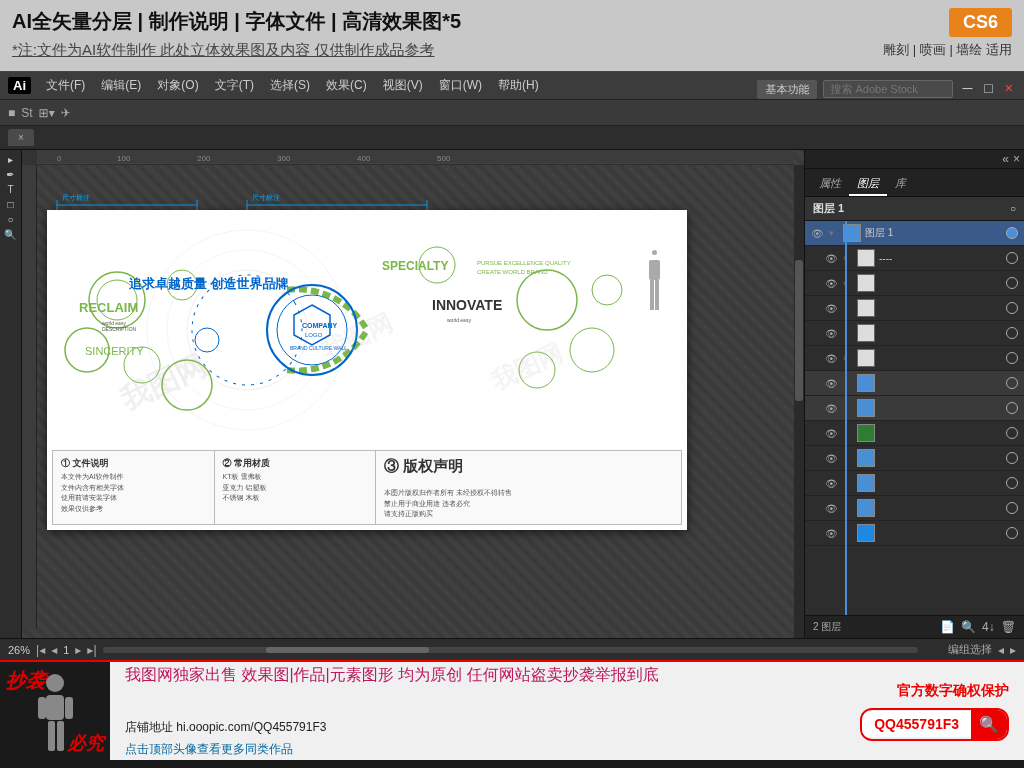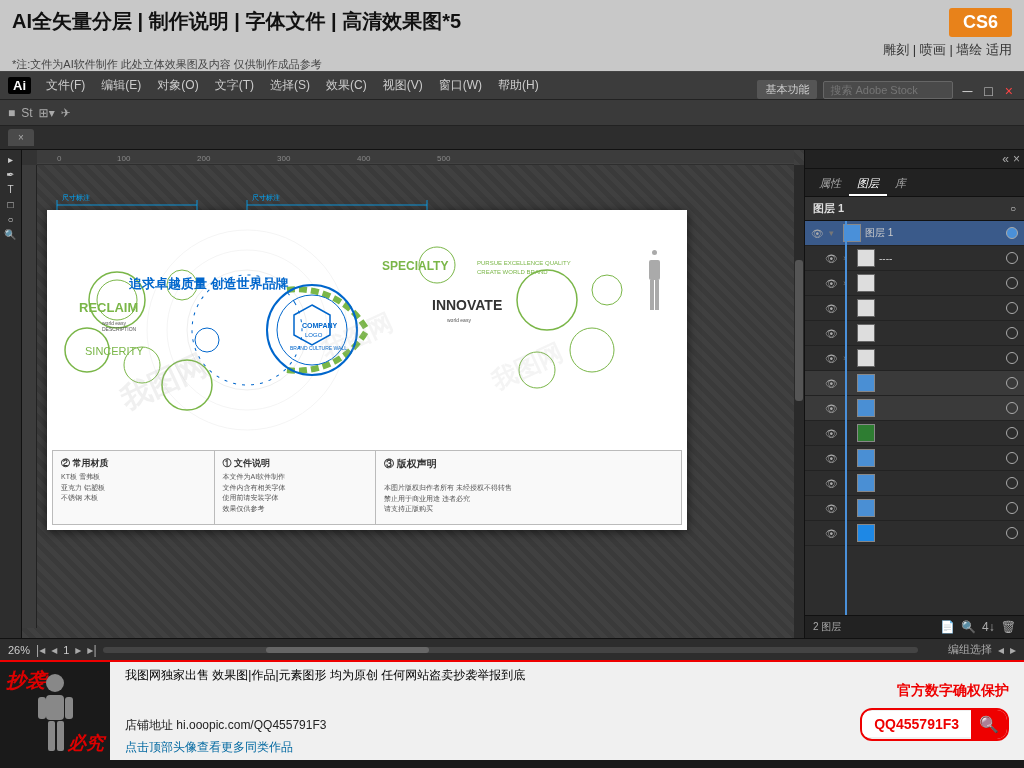--- a/index.html
+++ b/index.html
@@ -69,21 +69,21 @@
     .menu-item {
       color: #ccc;
       font-size: 12px;
       padding: 2px 7px;
       cursor: pointer;
       white-space: nowrap;
     }
     .menu-spacer { flex: 1; }
     .menu-right {
       display: flex;
-      align-items: flex-end;
+      align-items: flex-start;
       gap: 6px;
       margin-top: 8px;
     }
     .menu-btn {
       background: #555;
       color: #ccc;
       font-size: 11px;
       padding: 2px 8px;
       border-radius: 2px;
       cursor: pointer;
@@ -351,21 +351,21 @@
     }
   </style>
 </head>
 <body>
 
 <div style="width:1024px; height:768px; display:flex; flex-direction:column; overflow:hidden;">
 
   <div class="top-banner" style="background:#c8c8c8; height:72px;">
     <div class="banner-left">
       <div class="banner-title" style="background:transparent; color:#111; font-size:20px; font-weight:bold; padding:0;">AI全矢量分层 | 制作说明 | 字体文件 | 高清效果图*5</div>
-      <div class="banner-subtitle" style="color:#444; font-size:11px; margin-top:20px;">*注:文件为AI软件制作 此处立体效果图及内容 仅供制作成品参考</div>
+      <div class="banner-subtitle" style="color:#444; font-size:15px; margin-top:4px;text-decoration:underline;">*注:文件为AI软件制作 此处立体效果图及内容 仅供制作成品参考</div>
     </div>
     <div class="banner-right">
       <div class="cs6-badge">CS6</div>
       <div class="banner-tags" style="color:#333; font-size:13px;">雕刻 | 喷画 | 墙绘 适用</div>
     </div>
   </div>
 
   <div class="menu-bar" style="height:28px;">
     <div class="ai-logo" style="background:#000000; font-size:13px; padding:1px 5px;">Ai</div>
     <div class="menu-item">文件(F)</div>
@@ -506,29 +506,29 @@
             <rect x="608" y="70" width="4" height="30" fill="#aaa"></rect>
 
             <text x="80" y="200" fill="rgba(180,180,180,0.2)" font-size="30" transform="rotate(-25 80 200)" font-weight="bold">我图网</text>
             <text x="280" y="150" fill="rgba(180,180,180,0.15)" font-size="25" transform="rotate(-25 280 150)" font-weight="bold">我图网</text>
             <text x="450" y="180" fill="rgba(180,180,180,0.15)" font-size="25" transform="rotate(-25 450 180)" font-weight="bold">我图网</text>
           </svg>
         </div>
 
         <div style="display:flex; border:1px solid #bbb; background:#f9f9f9; margin:0 5px 5px; height:75px;">
           <div style="flex:1; padding:6px 8px; border-right:1px solid #bbb;">
+            <div style="font-size:9px; font-weight:bold; color:#333; margin-bottom:2px;">① 文件说明</div>
+            <div style="font-size:7px; color:#555; line-height:1.5;">本文件为AI软件制作<br>文件内含有相关字体<br>使用前请安装字体<br>效果仅供参考</div>
+          </div>
+          <div style="flex:1; padding:6px 8px; border-right:1px solid #bbb;">
             <div style="font-size:9px; font-weight:bold; color:#333; margin-bottom:2px;">② 常用材质</div>
             <div style="font-size:7px; color:#555; line-height:1.5;">KT板 雪弗板<br>亚克力 铝塑板<br>不锈钢 木板</div>
           </div>
-          <div style="flex:1; padding:6px 8px; border-right:1px solid #bbb;">
-            <div style="font-size:9px; font-weight:bold; color:#333; margin-bottom:2px;">① 文件说明</div>
-            <div style="font-size:7px; color:#555; line-height:1.5;">本文件为AI软件制作<br>文件内含有相关字体<br>使用前请安装字体<br>效果仅供参考</div>
-          </div>
           <div style="flex:2; padding:6px 8px;">
-            <div style="font-size:10px; font-weight:bold; color:#333; margin-bottom:12px;">③ 版权声明</div>
+            <div style="font-size:15px; font-weight:bold; color:#333; margin-bottom:12px;">③ 版权声明</div>
             <div style="font-size:7px; color:#555; line-height:1.5;">本图片版权归作者所有 未经授权不得转售<br>禁止用于商业用途 违者必究<br>请支持正版购买</div>
           </div>
         </div>
       </div>
 
       <div style="position:absolute; right:0; top:15px; bottom:0; width:10px; background:#2a2a2a; z-index:10;">
         <div style="position:absolute; top:20%; left:1px; right:1px; height:30%; background:#555; border-radius:3px;"></div>
       </div>
     </div>
 
@@ -699,21 +699,21 @@
           <rect x="18" y="22" width="18" height="25" rx="4" fill="#888"></rect>
           <rect x="20" y="48" width="7" height="30" rx="2" fill="#888"></rect>
           <rect x="29" y="48" width="7" height="30" rx="2" fill="#888"></rect>
           <rect x="10" y="24" width="8" height="22" rx="3" fill="#888"></rect>
           <rect x="37" y="24" width="8" height="22" rx="3" fill="#888"></rect>
         </svg>
       </div>
     </div>
 
     <div class="ad-middle">
-      <div class="ad-main-text" style="font-size:12px; color:#000000;">我图网独家出售 效果图|作品|元素图形 均为原创 任何网站盗卖抄袭举报到底</div>
+      <div class="ad-main-text" style="font-size:16px; color:#be185d;">我图网独家出售 效果图|作品|元素图形 均为原创 任何网站盗卖抄袭举报到底</div>
       <div class="ad-sub-text" style="font-size:12px; color:#222;">店铺地址 hi.ooopic.com/QQ455791F3</div>
       <div class="ad-link-text" style="font-size:12px; color:#0369a1;">点击顶部头像查看更多同类作品</div>
     </div>
 
     <div class="ad-right">
       <div class="ad-official-text">官方数字确权保护</div>
       <div class="ad-qq-box">
         <div class="ad-qq-num">QQ455791F3</div>
         <div class="ad-search-btn">
           <span class="ad-search-icon" style="color:white; font-size:16px;">🔍</span>

